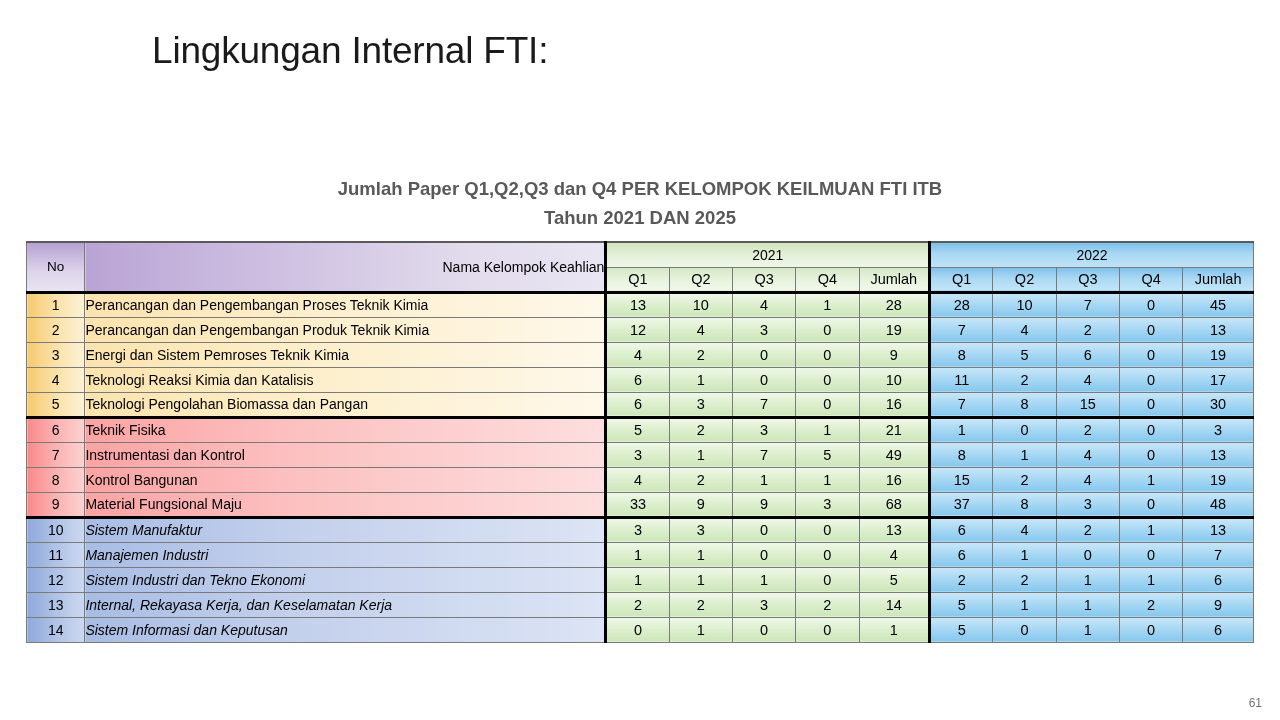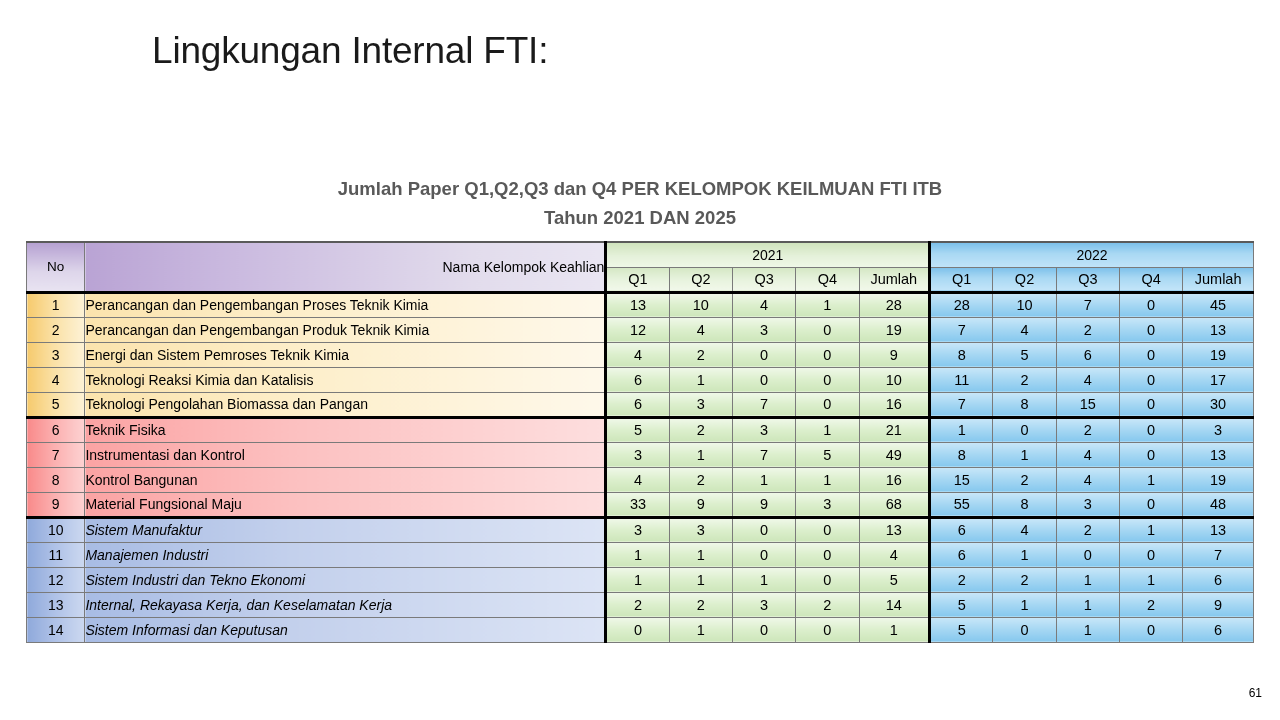--- a/index.html
+++ b/index.html
@@ -139,23 +139,23 @@
   .thick-left { border-left: 3px solid #000 !important; }
   .sep-bottom td { border-bottom: 3px solid #000 !important; }
   .first-body td { border-top: 3px solid #000 !important; }
   #paper-table tr.hdr-top th { border-top: 2px solid #5a5a5a; }
   .last-row td { border-bottom: 2px solid #5a5a5a; }
 
   
   #page-number {
     position: absolute;
     right: 18px;
-    bottom: 20px;
+    bottom: 10px;
     font-size: 12px;
-    color: #000000;
+    color: #737373;
   }
 </style>
 </head>
 <body>
 
 <div id="slide-title">
   <span class="tl">Lingkungan Internal FTI:</span>
 </div>
 
 <div id="chart-heading">
@@ -312,21 +312,21 @@
         <td class="c-2022 c-sum">19</td>
       </tr>
       <tr class="grp-b sep-bottom">
         <td class="c-no">9</td>
         <td class="c-name">Material Fungsional Maju</td>
         <td class="c-2021 thick-left">33</td>
         <td class="c-2021">9</td>
         <td class="c-2021">9</td>
         <td class="c-2021">3</td>
         <td class="c-2021 c-sum">68</td>
-        <td class="c-2022 thick-left">55</td>
+        <td class="c-2022 thick-left">37</td>
         <td class="c-2022">8</td>
         <td class="c-2022">3</td>
         <td class="c-2022">0</td>
         <td class="c-2022 c-sum">48</td>
       </tr>
       <tr class="grp-c">
         <td class="c-no">10</td>
         <td class="c-name">Sistem Manufaktur</td>
         <td class="c-2021 thick-left">3</td>
         <td class="c-2021">3</td>

